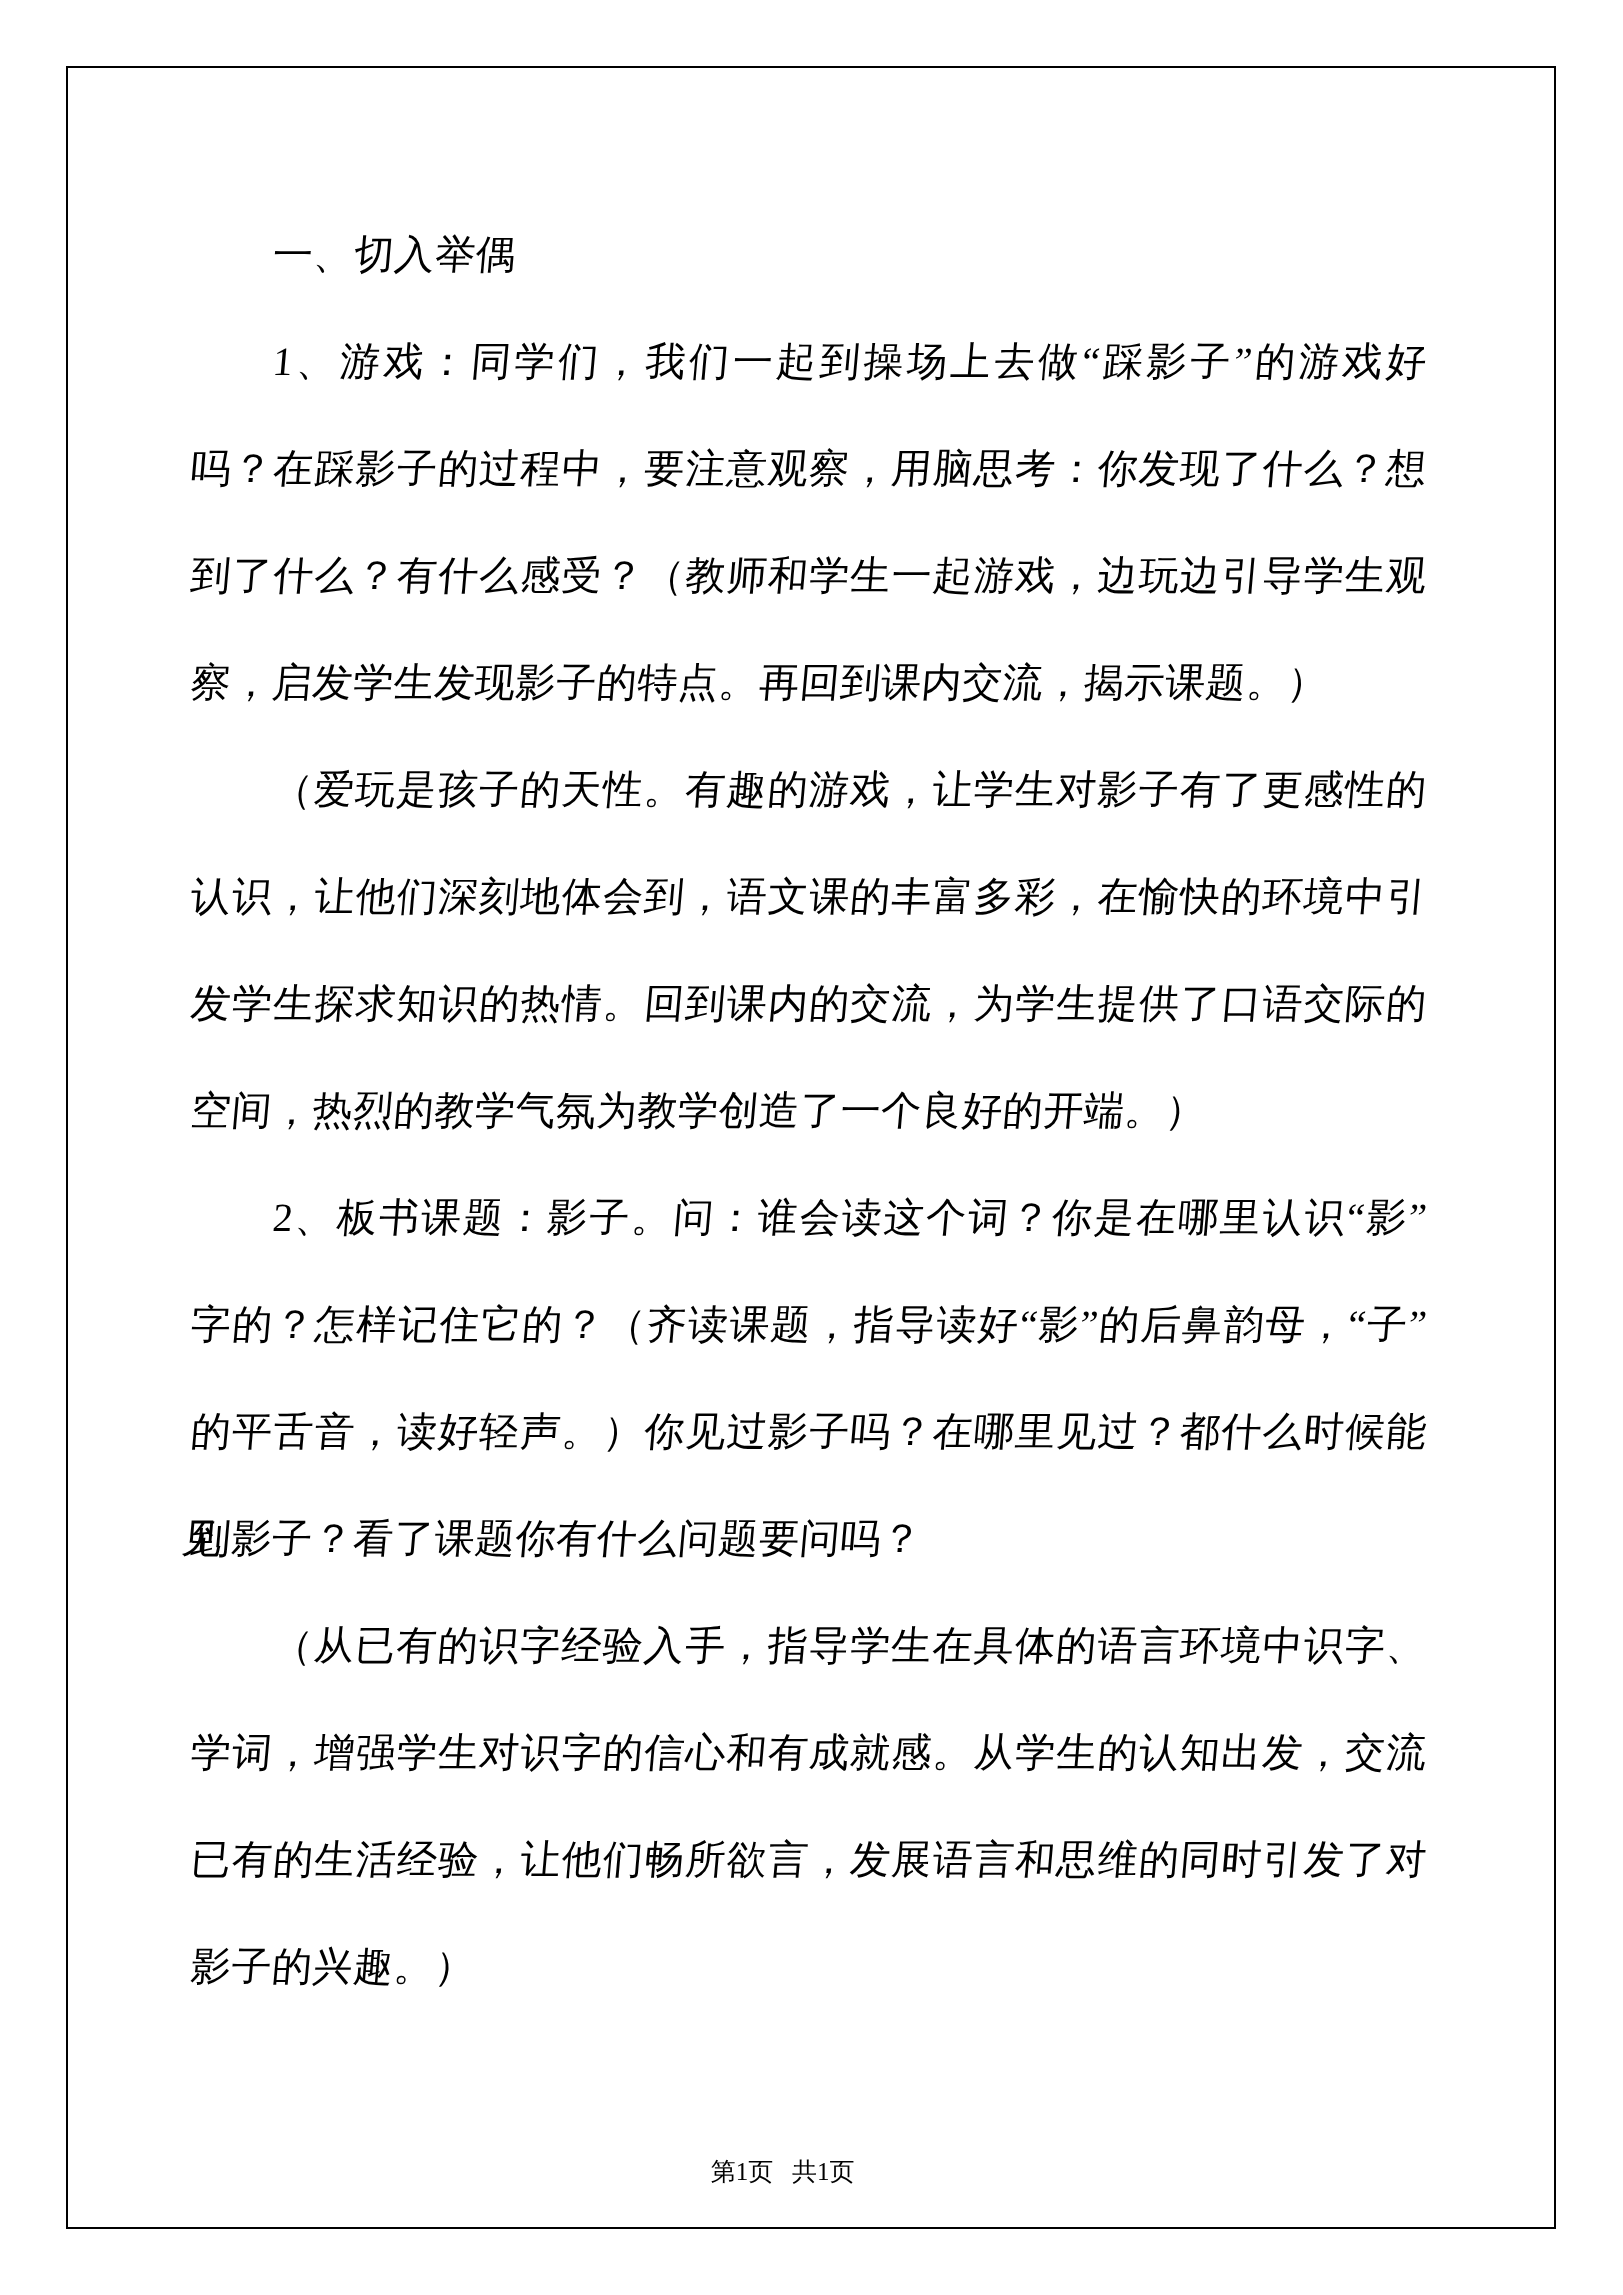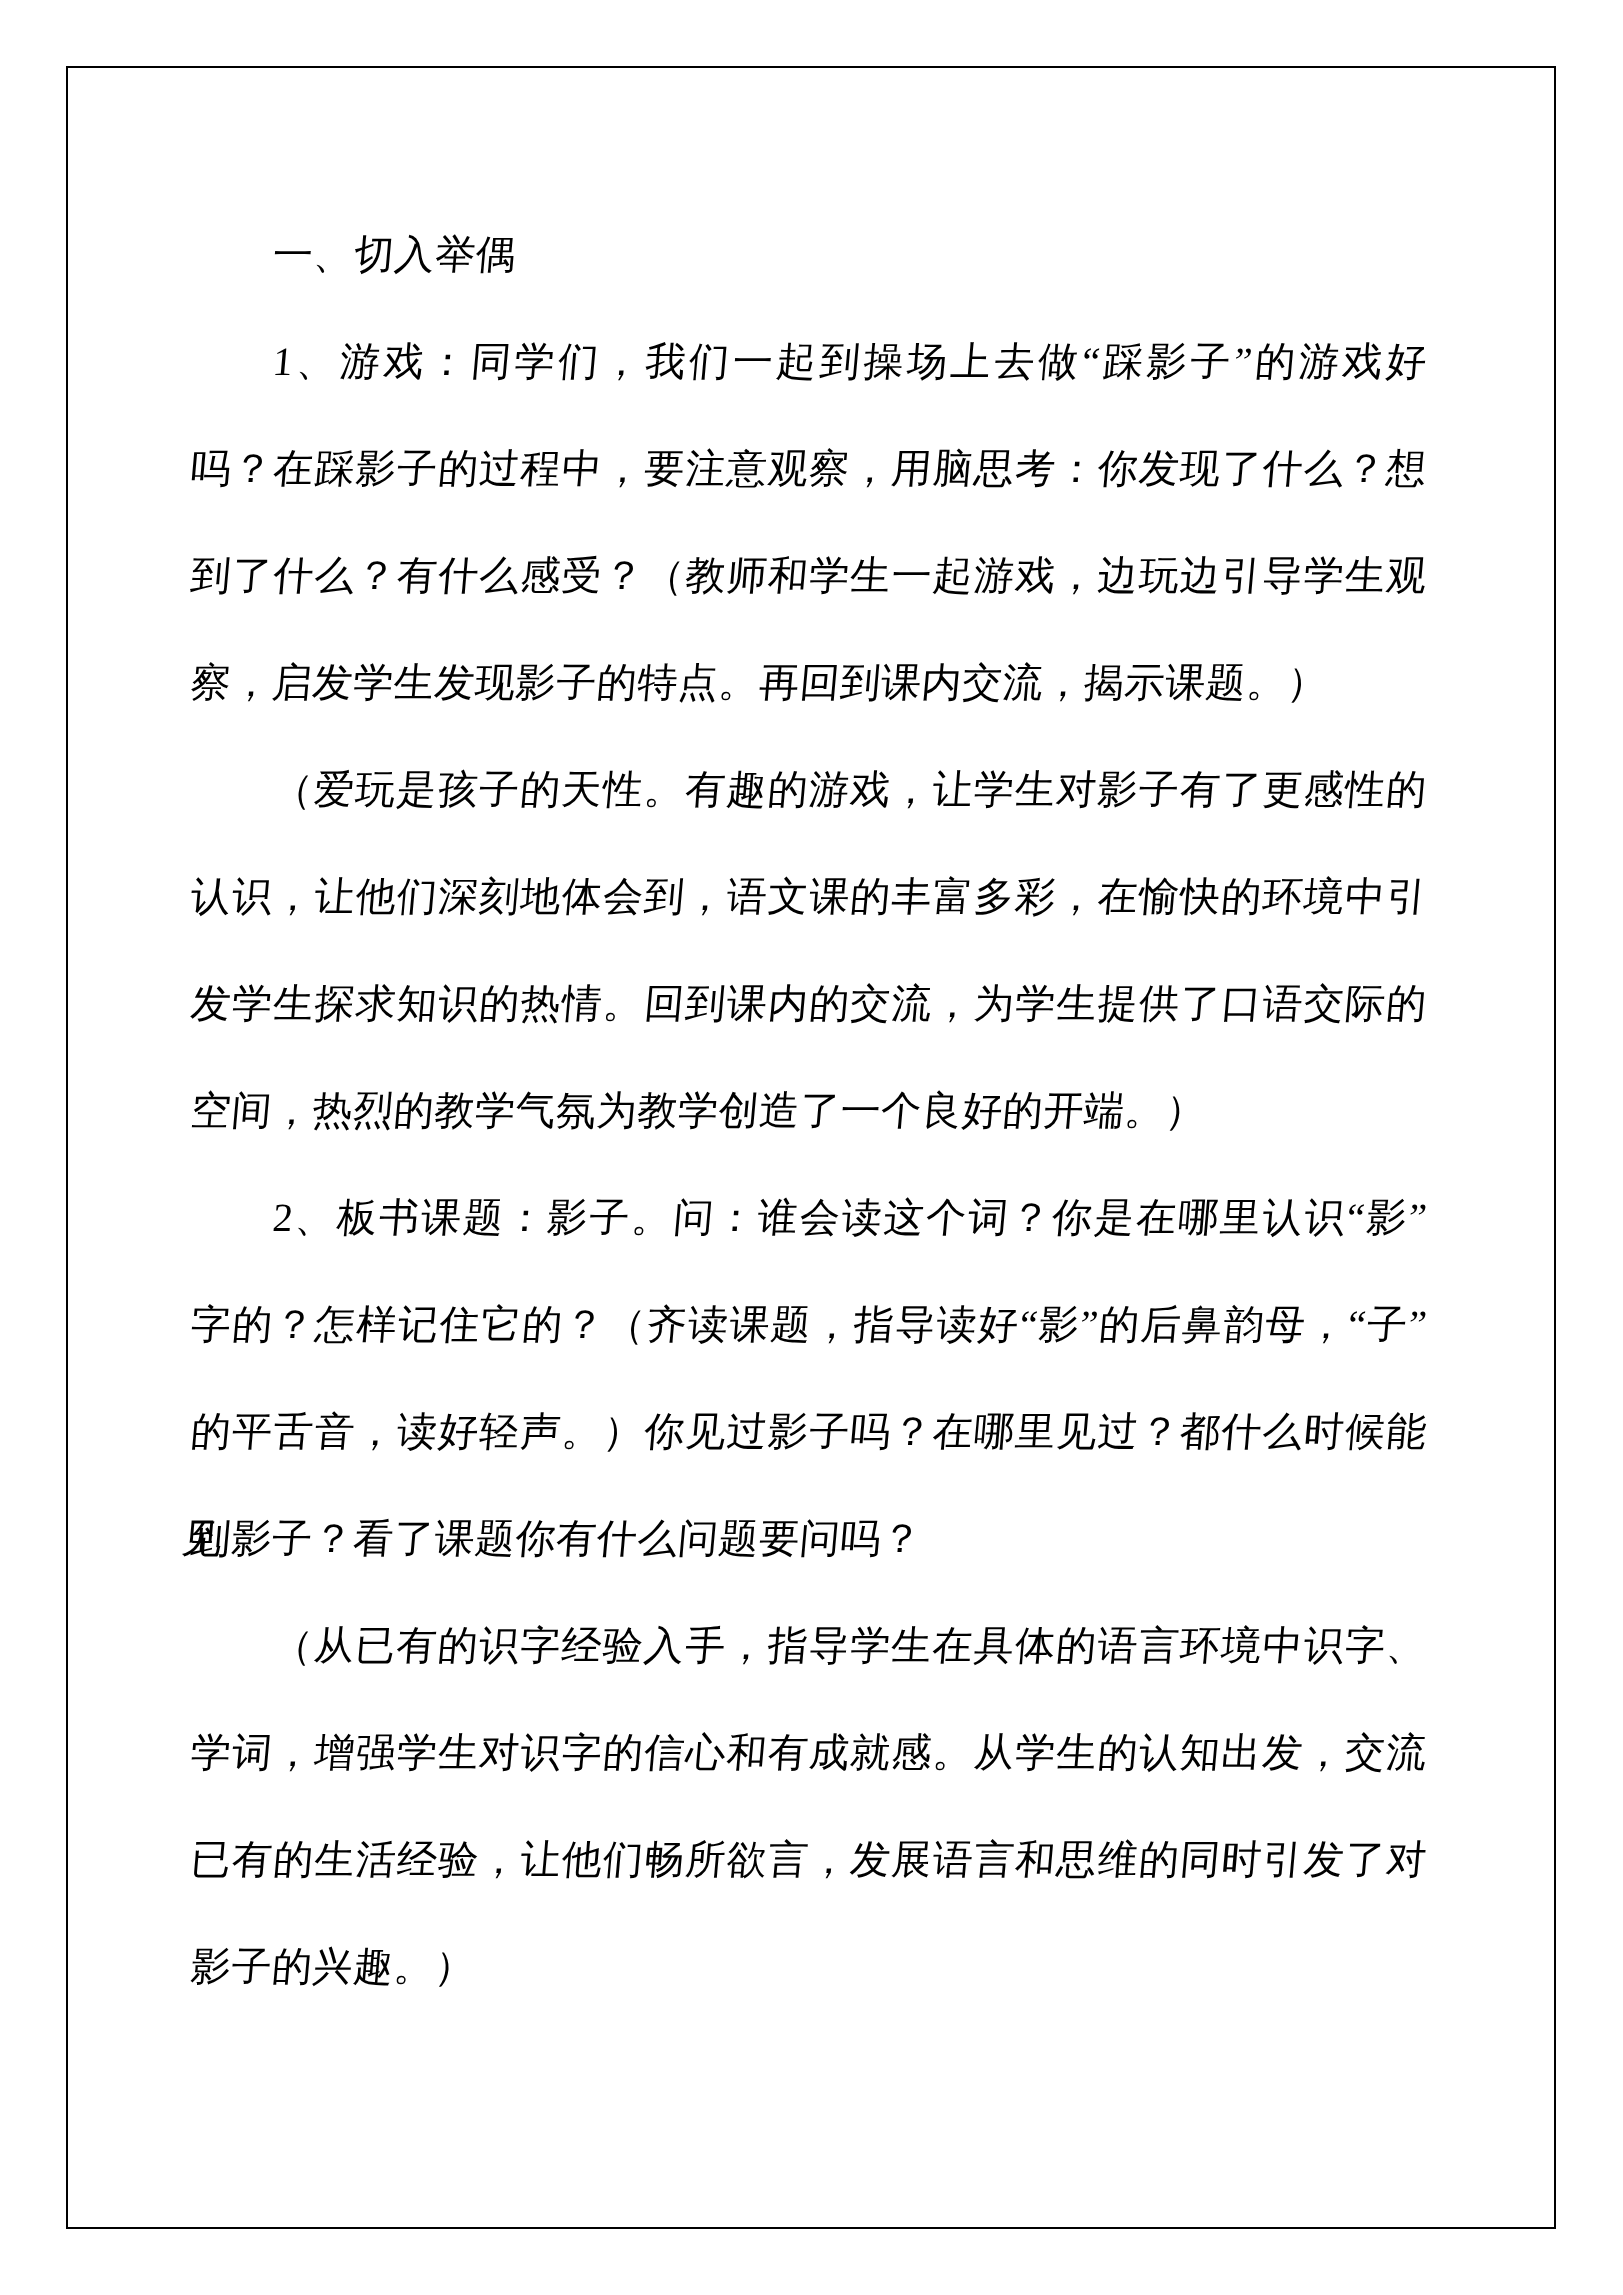--- a/index.html
+++ b/index.html
@@ -81,14 +81,17 @@
     <div class="line indent full">2、板书课题：影子。问：谁会读这个词？你是在哪里认识“影”</div>
     <div class="line full">字的？怎样记住它的？（齐读课题，指导读好“影”的后鼻韵母，“子”</div>
     <div class="line full">的平舌音，读好轻声。）你见过影子吗？在哪里见过？都什么时候能见</div>
     <div class="line">到影子？看了课题你有什么问题要问吗？</div>
     <div class="line indent full">（从已有的识字经验入手，指导学生在具体的语言环境中识字、</div>
     <div class="line full">学词，增强学生对识字的信心和有成就感。从学生的认知出发，交流</div>
     <div class="line full">已有的生活经验，让他们畅所欲言，发展语言和思维的同时引发了对</div>
     <div class="line">影子的兴趣。）</div>
   </div>
 
+  <div class="footer">
+    <span>第1页   共1页</span>
+  </div>
 </div>
 
 
 </body></html>

